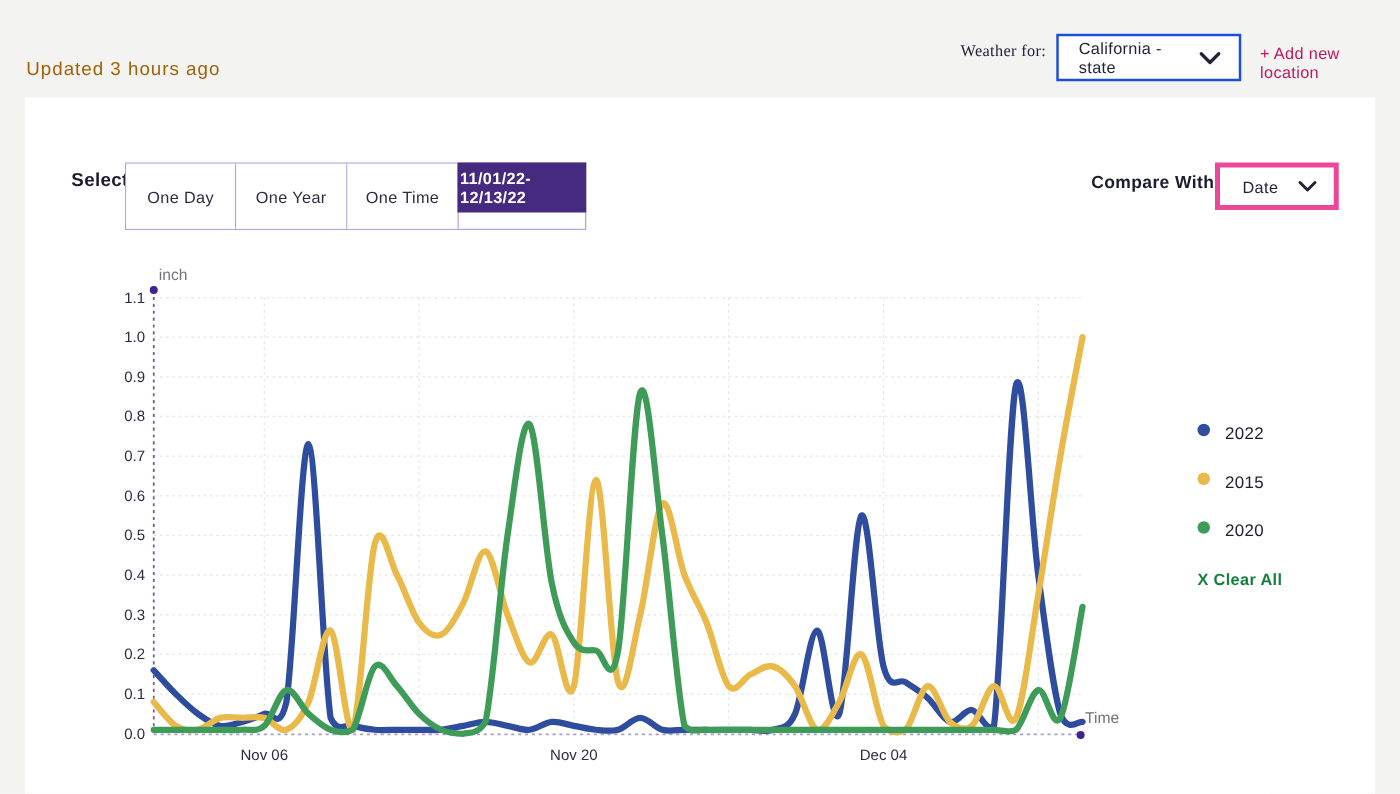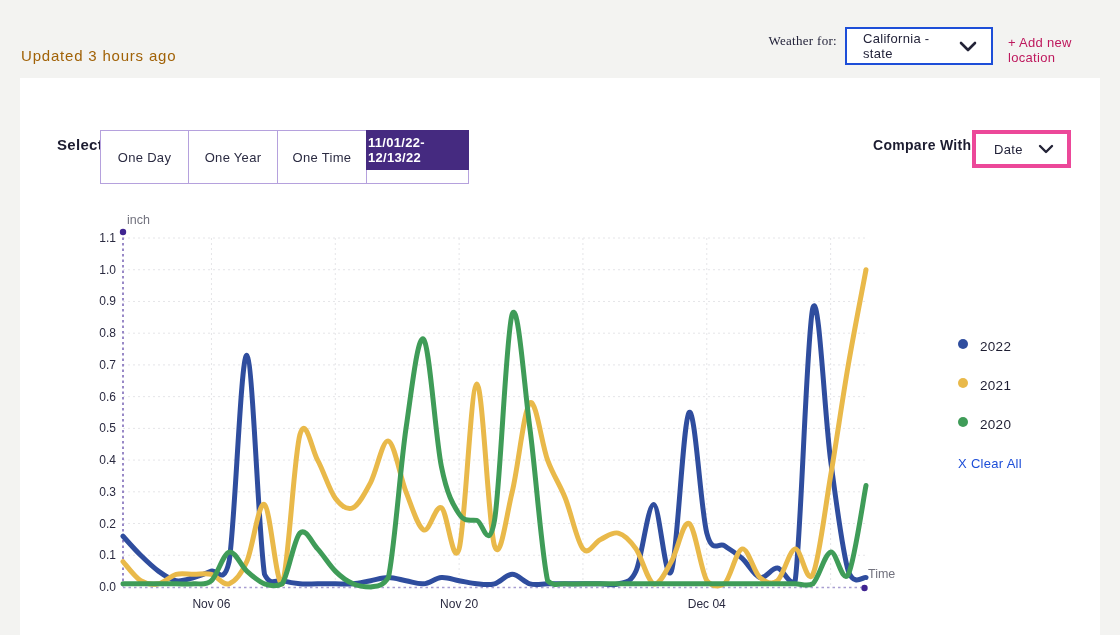--- a/index.html
+++ b/index.html
@@ -31,21 +31,21 @@
            box-sizing:border-box;display:flex;align-items:center;justify-content:space-between;padding:0 13px 0 18px;cursor:pointer;}
   .date-dd .val{font-size:13px;color:#23233a;letter-spacing:0.3px;}
 
   svg.chart{position:absolute;left:0;top:0;pointer-events:none;}
   svg text{font-family:"Liberation Sans","DejaVu Sans",sans-serif;}
 
   .legend{position:absolute;left:958px;top:339px;}
   .legend-item{display:flex;align-items:flex-start;height:14px;margin-bottom:25px;cursor:pointer;}
   .legend-dot{width:10px;height:10px;border-radius:50%;margin-right:12px;flex:0 0 auto;}
   .legend-label{font-size:13.5px;color:#1e1e32;letter-spacing:0.3px;}
-  .clear-all{margin-top:18px;font-size:13px;color:#1d4ed8;letter-spacing:0.3px;font-weight:400;cursor:pointer;}
+  .clear-all{margin-top:18px;font-size:13px;color:#15803d;letter-spacing:0.3px;font-weight:700;cursor:pointer;}
 </style>
 </head>
 <body>
 
 <div class="page">
 
   <div class="updated">Updated 3 hours ago</div>
 
   <div class="weather-for">Weather for:</div>
   <div class="loc-dd">
@@ -122,21 +122,21 @@
       <text x="706.7857142857143" y="608" text-anchor="middle" font-size="12" fill="#2a2a40">Dec 04</text>
     </svg>
 
   <div class="legend" id="legend">
       <div class="legend-item">
         <span class="legend-dot" style="background: rgb(47, 77, 158);"></span>
         <span class="legend-label">2022</span>
       </div>
       <div class="legend-item">
         <span class="legend-dot" style="background: rgb(233, 185, 74);"></span>
-        <span class="legend-label">2021</span>
+        <span class="legend-label">2015</span>
       </div>
       <div class="legend-item">
         <span class="legend-dot" style="background: rgb(63, 156, 88);"></span>
         <span class="legend-label">2020</span>
       </div>
       <div class="clear-all">X Clear All</div>
     </div>
 
 </div>
 

